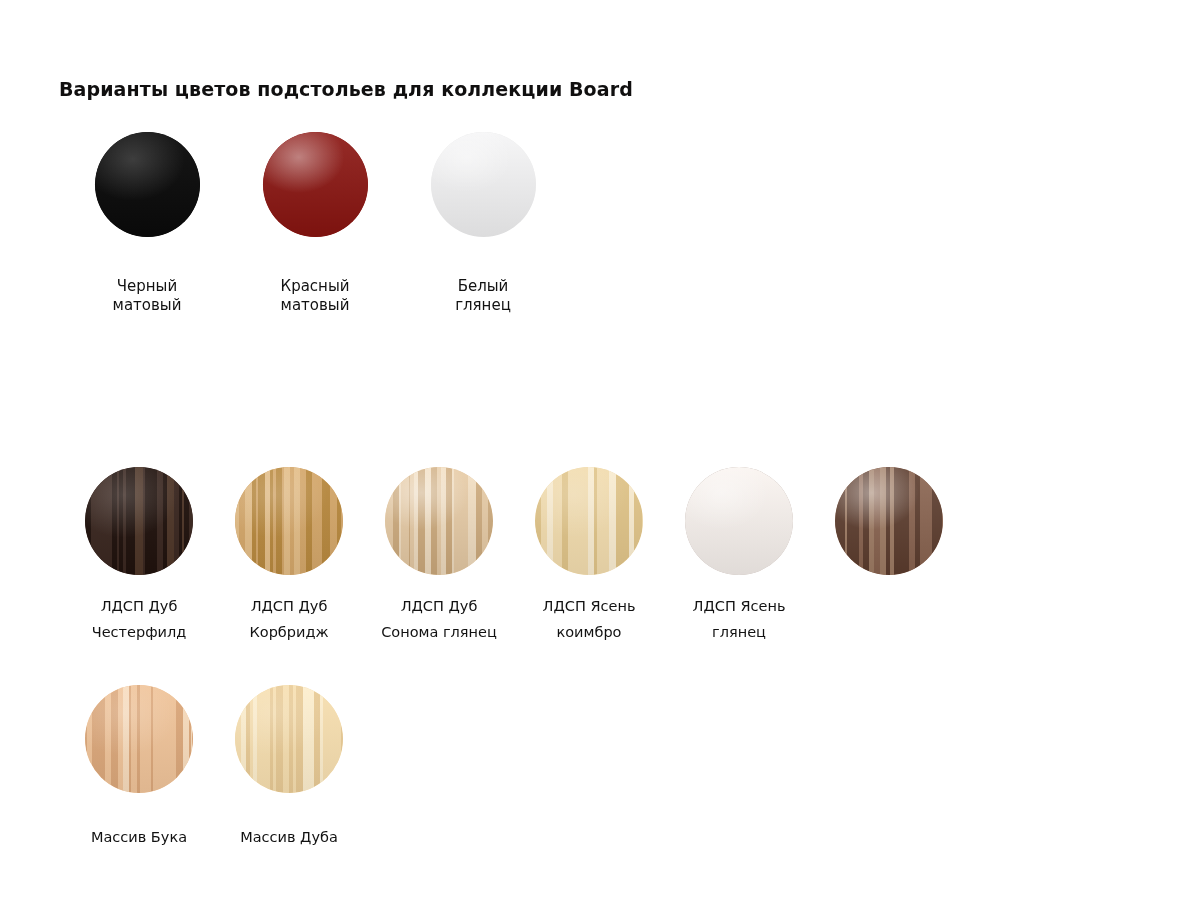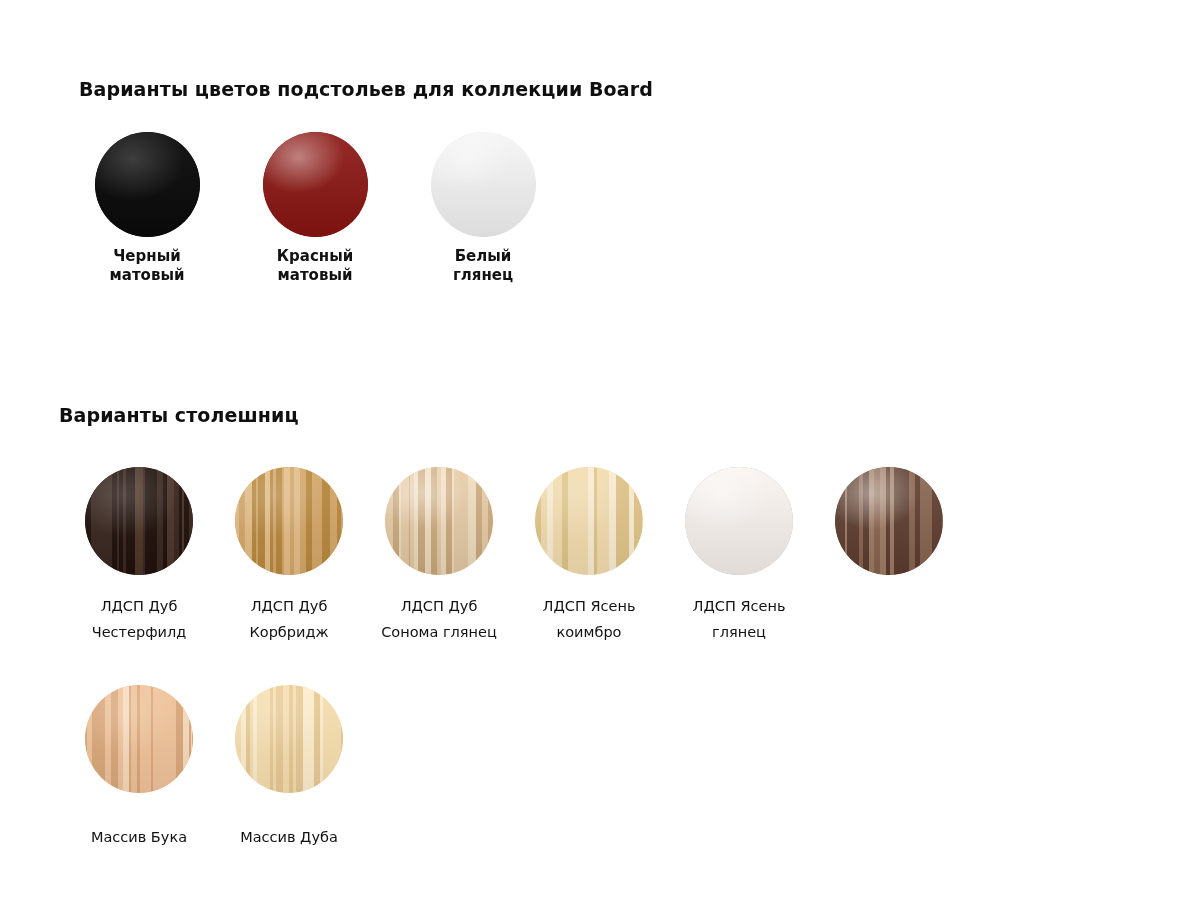--- a/index.html
+++ b/index.html
@@ -27,21 +27,21 @@
   
   .section-title {
     position: absolute;
     font-family: "DejaVu Sans", sans-serif;
     font-weight: bold;
     font-size: 19px;
     letter-spacing: 0.1px;
     color: #100f0f;
     white-space: nowrap;
   }
-  #title-bases  { left: 59px; top: 62px; margin-left: 20px; }
+  #title-bases  { left: 59px; top: 62px; }
   #title-tops   { left: 59px; top: 388px; }
 
   
   .swatch-row {
     position: absolute;
     display: flex;
     align-items: flex-start;
   }
 
   .swatch {
@@ -74,21 +74,21 @@
     font-size: 14.5px;
     line-height: 26px;
     color: #121212;
     white-space: pre-line;
   }
 
   
   #row-bases { left: 63px; top: 132px; }
   #row-bases .swatch { width: 168px; }
   #row-bases .disc { width: 105px; height: 105px; }
-  #row-bases .swatch-label { margin-top: 10px; font-size: 15px; line-height: 19px; font-weight: bold; }
+  #row-bases .swatch-label { margin-top: 40px; font-size: 15px; line-height: 19px; }
 
   
   #row-tops-1 { left: 64px; top: 467px; }
   #row-tops-2 { left: 64px; top: 685px; }
   #row-tops-1 .swatch, #row-tops-2 .swatch { width: 150px; }
   #row-tops-1 .disc, #row-tops-2 .disc { width: 108px; height: 108px; }
   #row-tops-1 .swatch-label, #row-tops-2 .swatch-label { margin-top: 18px; }
   #row-tops-2 .swatch-label { margin-top: 31px; }
 </style>
 </head>
@@ -121,21 +121,20 @@
         <div class="disc-wrap">
           <div class="disc" style="background: rgb(245, 245, 246); box-shadow: rgb(239, 239, 239) 0px 0px 0px 1px inset;">
             <div class="disc-grain" style="background: radial-gradient(70% 55% at 34% 24%, rgba(255, 255, 255, 0.42), rgba(255, 255, 255, 0) 62%), linear-gradient(rgba(255, 255, 255, 0.1), rgba(0, 0, 0, 0.1)), rgb(245, 245, 246);"></div>
           </div>
         </div>
         <div class="swatch-label">Белый
 глянец</div>
       </div>
     </div>
 
-  <h2 class="section-title" id="title-tops">Варианты столешниц</h2>
 
   <div class="swatch-row" id="row-tops-1">
       <div class="swatch">
         <div class="disc-wrap">
           <div class="disc" style="background: rgb(58, 39, 32);">
             <div class="disc-grain" style="background: radial-gradient(75% 60% at 36% 26%, rgba(255, 255, 255, 0.18), rgba(255, 255, 255, 0) 66%), linear-gradient(rgba(255, 255, 255, 0.05), rgba(0, 0, 0, 0.07)), linear-gradient(90deg, rgb(32, 18, 13) 0%, rgb(32, 18, 13) 5.93%, rgb(58, 39, 32) 5.93%, rgb(58, 39, 32) 12.34%, rgb(58, 39, 32) 12.34%, rgb(58, 39, 32) 18.89%, rgb(58, 39, 32) 18.89%, rgb(58, 39, 32) 24.64%, rgb(32, 18, 13) 24.64%, rgb(32, 18, 13) 26.33%, rgb(32, 18, 13) 26.33%, rgb(32, 18, 13) 29.26%, rgb(58, 39, 32) 29.26%, rgb(58, 39, 32) 31.36%, rgb(32, 18, 13) 31.36%, rgb(32, 18, 13) 35.47%, rgb(58, 39, 32) 35.47%, rgb(58, 39, 32) 37.53%, rgb(32, 18, 13) 37.53%, rgb(32, 18, 13) 41.91%, rgb(32, 18, 13) 41.91%, rgb(32, 18, 13) 46.24%, rgb(78, 54, 40) 46.24%, rgb(78, 54, 40) 50.54%, rgb(78, 54, 40) 50.54%, rgb(78, 54, 40) 53.97%, rgb(58, 39, 32) 53.97%, rgb(58, 39, 32) 55.74%, rgb(32, 18, 13) 55.74%, rgb(32, 18, 13) 57.87%, rgb(32, 18, 13) 57.87%, rgb(32, 18, 13) 62.57%, rgb(32, 18, 13) 62.57%, rgb(32, 18, 13) 66.79%, rgb(58, 39, 32) 66.79%, rgb(58, 39, 32) 68.55%, rgb(58, 39, 32) 68.55%, rgb(58, 39, 32) 70.13%, rgb(58, 39, 32) 70.13%, rgb(58, 39, 32) 72.45%, rgb(32, 18, 13) 72.45%, rgb(32, 18, 13) 76.05%, rgb(78, 54, 40) 76.05%, rgb(78, 54, 40) 82.54%, rgb(58, 39, 32) 82.54%, rgb(58, 39, 32) 86.67%, rgb(32, 18, 13) 86.67%, rgb(32, 18, 13) 89.58%, rgb(78, 54, 40) 89.58%, rgb(78, 54, 40) 91.54%, rgb(32, 18, 13) 91.54%, rgb(32, 18, 13) 95.88%, rgb(58, 39, 32) 95.88%, rgb(58, 39, 32) 100%);"></div>
           </div>
         </div>
         <div class="swatch-label">ЛДСП Дуб
 Честерфилд</div>

